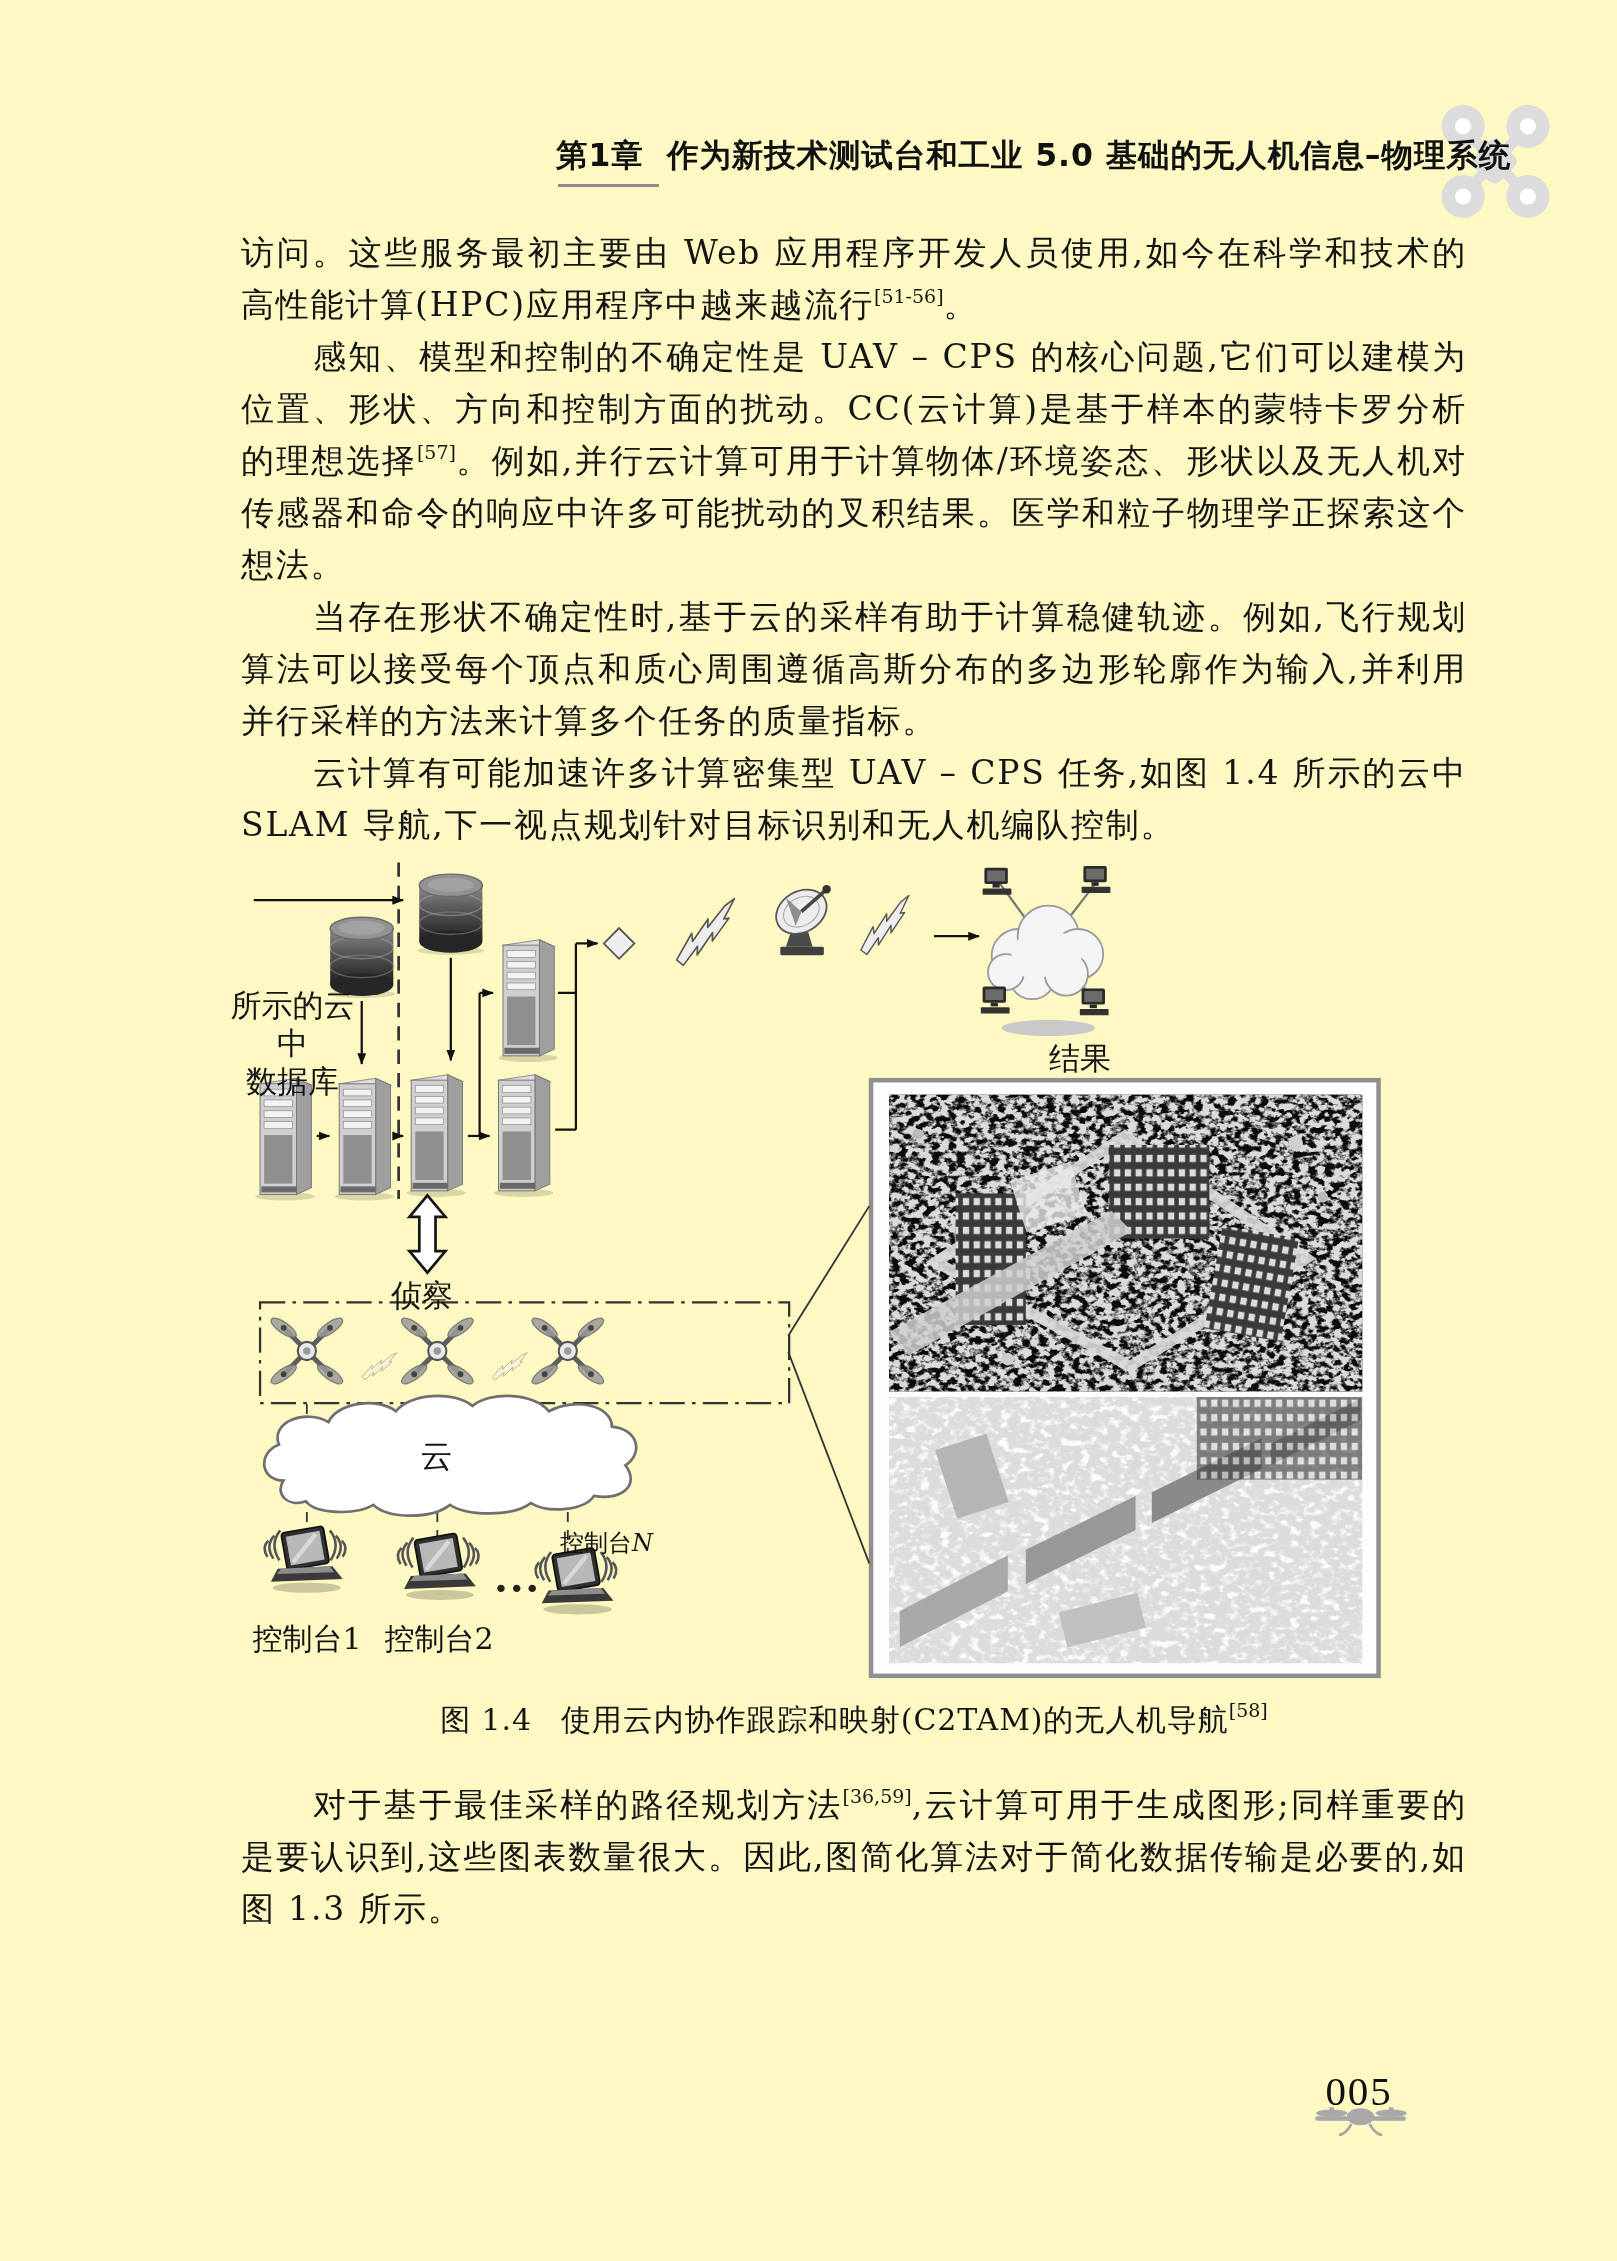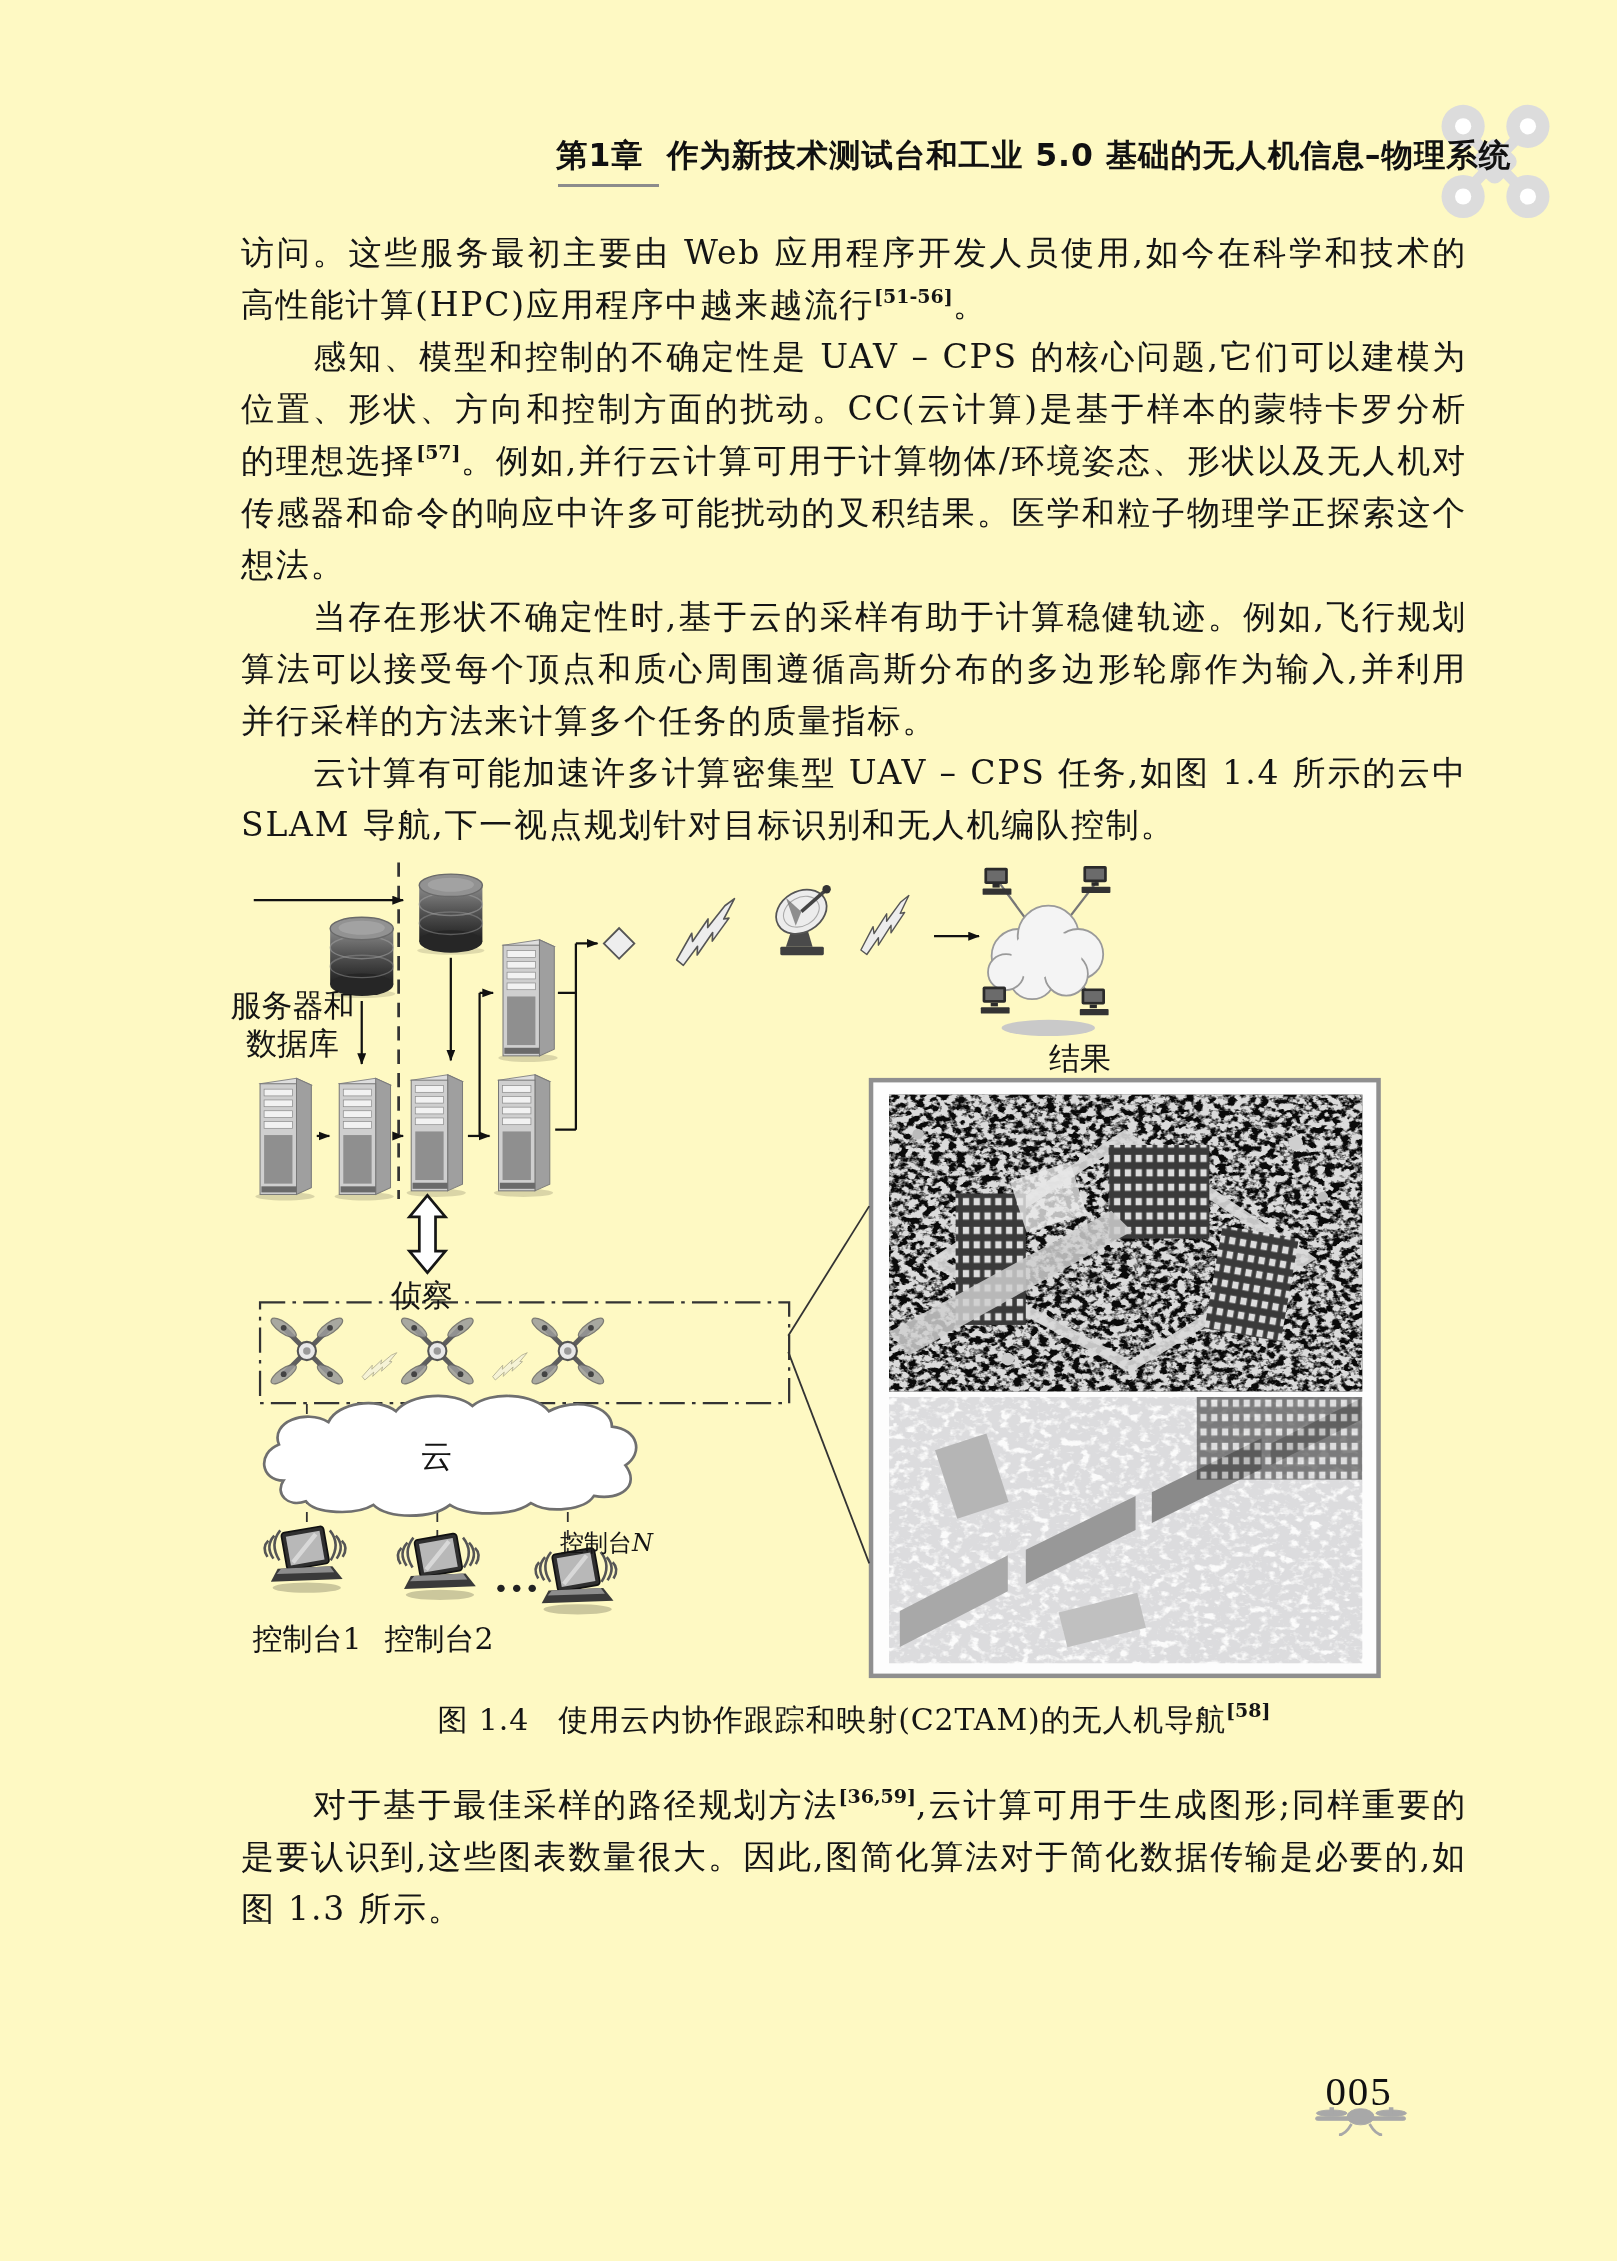--- a/index.html
+++ b/index.html
@@ -14,21 +14,21 @@
     position:absolute;left:556px;top:135px;white-space:nowrap;
     font-family:"DejaVu Sans","Liberation Sans",sans-serif;
     font-weight:bold;font-size:31.5px;letter-spacing:0.9px;color:#111;
   }
   .hdr .chap{margin-right:23.4px;}
   .hdr-underline{position:absolute;left:558px;top:184px;width:101px;height:2.7px;background:#8c8c8c;}
   
   .textblock{position:absolute;left:241px;width:1226px;font-size:33px;line-height:52px;letter-spacing:1.8px;text-align:justify;}
   .para{margin:0;}
   .ind{text-indent:72px;}
-  sup.ref{font-size:19px;line-height:0;letter-spacing:0;vertical-align:13.5px;font-weight:bold;}
+  sup.ref{font-size:19px;line-height:0;letter-spacing:0;vertical-align:13.5px;}
   
   .figlabel{position:absolute;font-size:31px;color:#141414;text-align:center;line-height:38px;}
   .caption{position:absolute;left:241px;top:1700px;width:1226px;text-align:center;font-size:30px;letter-spacing:0.9px;}
   .caption .pref{margin-right:29px;}
   .pagenum{position:absolute;left:1278px;top:2067px;width:162px;text-align:center;font-size:41px;letter-spacing:1.8px;color:#111;font-family:Liberation Serif, serif;}
   .ellip{position:absolute;left:486px;top:1564px;width:63px;text-align:center;font-size:40px;font-weight:bold;color:#222;letter-spacing:1.8px;}
   svg{display:block;}
   .itl{font-style:italic;font-family:"DejaVu Serif","Liberation Serif",serif;}
 </style>
 </head>
@@ -290,21 +290,21 @@
   <div class="hdr-underline"></div>
 
   <div class="textblock" style="top:227px;">
     <p class="para"><span>访问。这些服务最初主要由 Web 应用程序开发人员使用,如今在科学和技术的高性能计算(HPC)应用程序中越来越流行</span><sup class="ref">[51-56]</sup><span>。</span></p>
     <p class="para ind"><span>感知、模型和控制的不确定性是 UAV – CPS 的核心问题,它们可以建模为位置、形状、方向和控制方面的扰动。CC(云计算)是基于样本的蒙特卡罗分析的理想选择</span><sup class="ref">[57]</sup><span>。例如,并行云计算可用于计算物体/环境姿态、形状以及无人机对传感器和命令的响应中许多可能扰动的叉积结果。医学和粒子物理学正探索这个想法。</span></p>
     <p class="para ind"><span>当存在形状不确定性时,基于云的采样有助于计算稳健轨迹。例如,飞行规划算法可以接受每个顶点和质心周围遵循高斯分布的多边形轮廓作为输入,并利用并行采样的方法来计算多个任务的质量指标。</span></p>
     <p class="para ind"><span>云计算有可能加速许多计算密集型 UAV – CPS 任务,如图 1.4 所示的云中 SLAM 导航,下一视点规划针对目标识别和无人机编队控制。</span></p>
   </div>
 
   <div class="figlabel" style="left:216px;top:986px;width:153px;">
-    <div>服务器和</div>
+    <div>所示的云中</div>
     <div>数据库</div>
   </div>
   <div class="figlabel" style="left:1026px;top:1039px;width:108px;">结果</div>
   <div class="figlabel" style="left:368px;top:1276px;width:108px;">侦察</div>
   <div class="figlabel" style="left:396px;top:1437px;width:81px;font-size:32px;">云</div>
   <div class="ellip">···</div>
   <div class="figlabel" style="left:237px;top:1620px;width:140px;font-size:30px;">控制台1</div>
   <div class="figlabel" style="left:369px;top:1620px;width:140px;font-size:30px;">控制台2</div>
   <div class="figlabel" style="left:504px;top:1524px;width:149px;font-size:24px;text-align:right;"><span>控制台</span><span class="itl">N</span></div>
 

